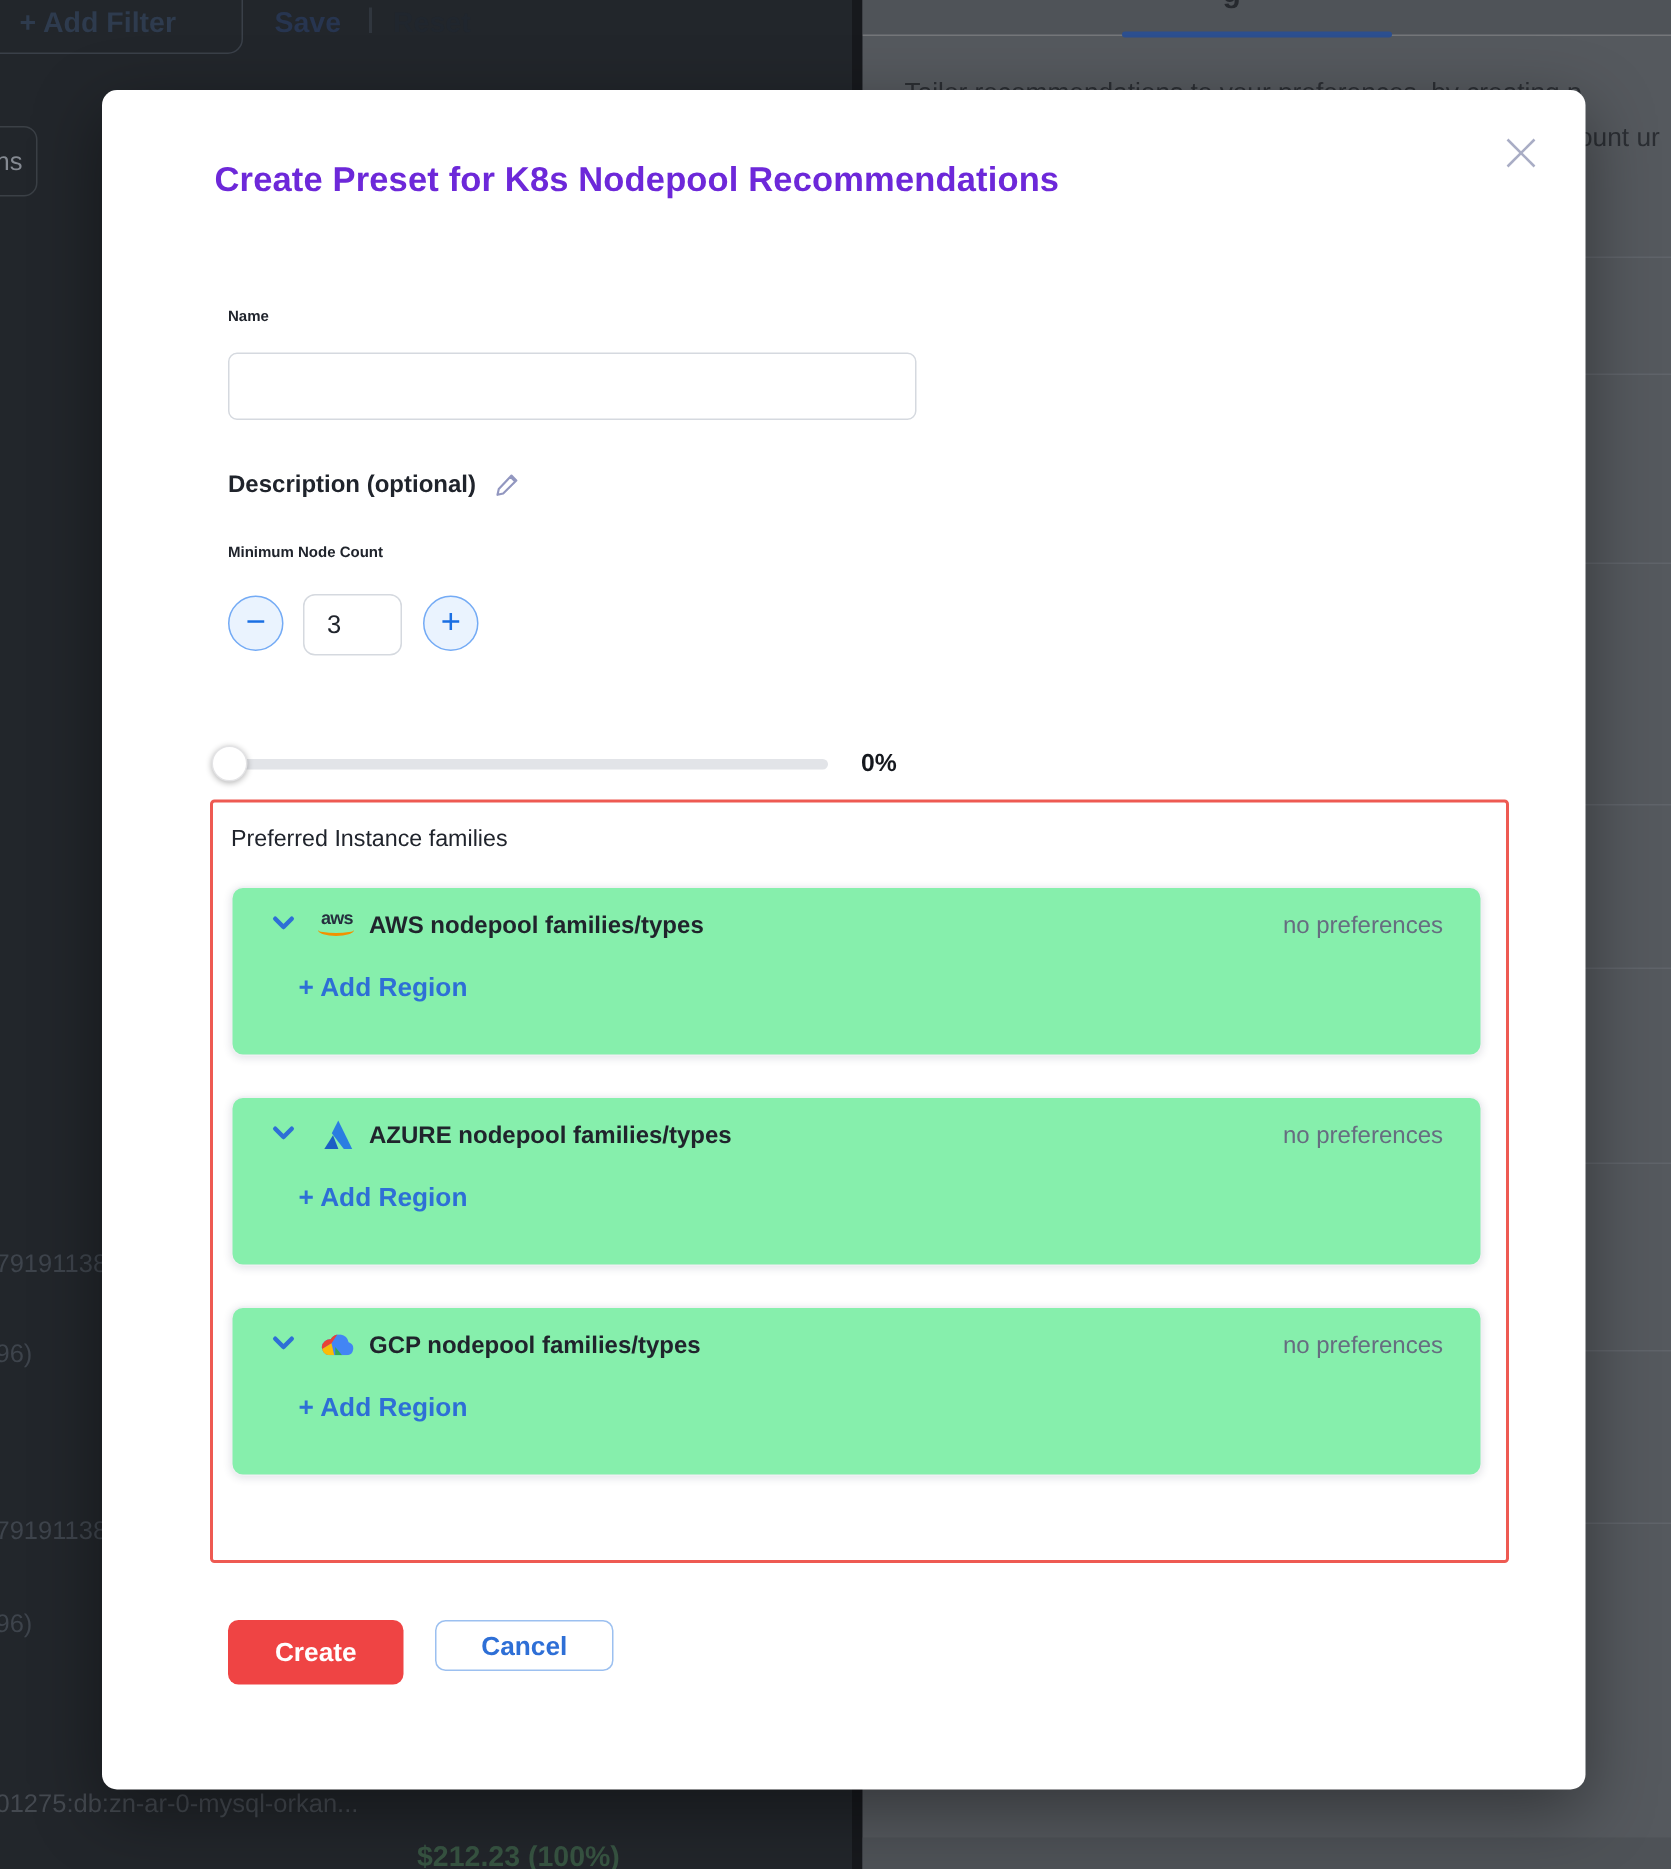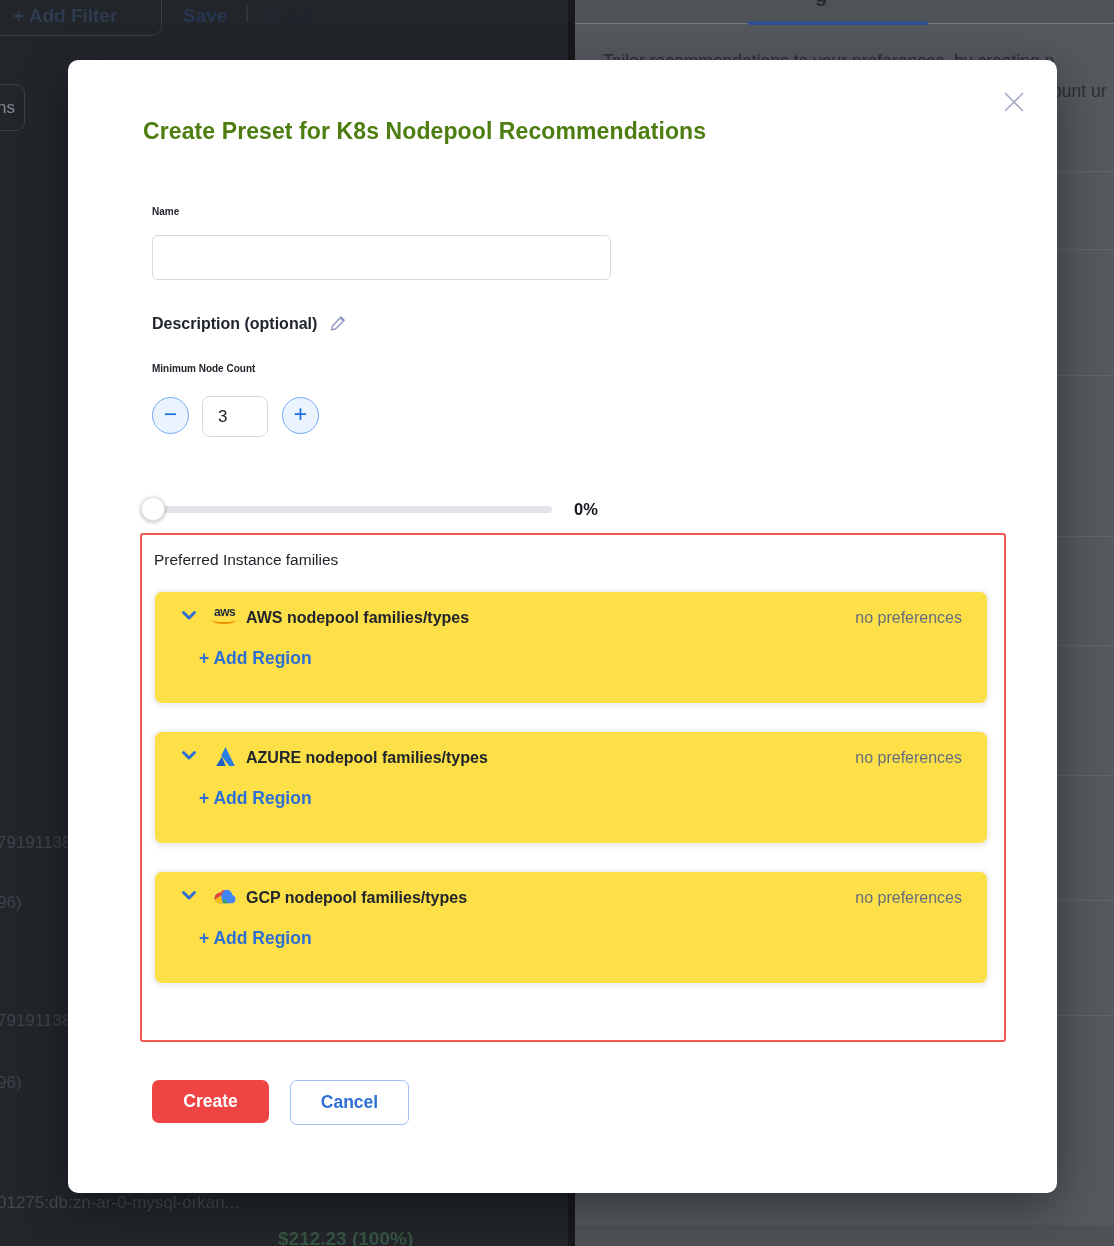--- a/index.html
+++ b/index.html
@@ -32,21 +32,21 @@
   .bg-right .blurb{ position:absolute; left:28px; top:51px; font-size:17.5px; color:#2b2e33; white-space:nowrap; }
   .bg-right .blurb2{ position:absolute; left:477px; top:81px; font-size:17.5px; color:#2b2e33; white-space:nowrap; }
   .bg-right .hline{ position:absolute; left:0; width:100%; height:1px; background:#60646a; }
   .bg-right .bottomband{ position:absolute; left:0; top:1225px; width:100%; height:21px; background:#4e5257; }
 
   
   .modal{ position:absolute; left:68px; top:60px; width:989px; height:1133px; background:#ffffff;
       border-radius:10px; box-shadow:0 14px 46px rgba(0,0,0,.4); z-index:5; }
   .close-btn{ position:absolute; left:932px; top:28px; width:28px; height:28px; cursor:pointer;
       display:flex; align-items:center; justify-content:center; }
-  .modal-title{ position:absolute; left:75px; top:58px; font-size:23px; font-weight:700; color:#4d7c0f;
+  .modal-title{ position:absolute; left:75px; top:46px; font-size:23px; font-weight:700; color:#6d28d9;
       letter-spacing:.1px; white-space:nowrap; }
   .field-label{ position:absolute; font-size:10px; font-weight:700; color:#20242c; white-space:nowrap; }
   .name-input{ position:absolute; left:84px; top:175px; width:459px; height:45px;
       border:1px solid #d5d9df; border-radius:6px; font-size:16px; padding:0 12px; color:#20242c;
       outline:none; background:#fff; font-family:inherit; }
   .desc-row{ position:absolute; left:84px; top:254px; display:flex; align-items:center; gap:12px; }
   .desc-row .lbl{ font-size:16px; font-weight:600; color:#20242c; white-space:nowrap; }
 
   .stepper-btn{ position:absolute; top:337px; width:37px; height:37px; border-radius:50%;
       background:#eaf3fe; border:1.5px solid #74abf5; color:#1a6fe3; font-size:23px; font-weight:500;
@@ -57,40 +57,40 @@
 
   .slider-track{ position:absolute; left:76px; top:446px; width:408px; height:7px;
       background:#e2e4e8; border-radius:4px; }
   .slider-handle{ position:absolute; left:-3px; top:-9px; width:24px; height:24px; border-radius:50%;
       background:#ffffff; border:1px solid #e3e3e5; box-shadow:0 1px 4px rgba(0,0,0,.3); cursor:pointer; }
   .slider-value{ position:absolute; left:506px; top:440px; font-size:16.5px; font-weight:700; color:#15181e; }
 
   .pref-box{ position:absolute; left:72px; top:473px; width:866px; height:509px;
       border:2px solid #ee5a52; border-radius:3px; }
   .pref-label{ position:absolute; left:12px; top:16px; font-size:15.5px; font-weight:500; color:#20242c;text-align:center; }
-  .prov-card{ position:absolute; left:12px; width:834px; height:113px; background:#fde047;
+  .prov-card{ position:absolute; left:12px; width:834px; height:113px; background:#86efac;
       border:1px solid #f0f0f3; border-radius:8px; box-shadow:0 1px 6px rgba(40,50,80,.14); }
   .prov-card.c0{ top:56px; } .prov-card.c1{ top:196px; } .prov-card.c2{ top:336px; }
   .prov-chevron{ position:absolute; left:25px; top:14px; cursor:pointer; }
   .prov-icon{ position:absolute; left:55px; top:11px; width:30px; height:26px;
       display:flex; align-items:center; justify-content:center; }
   .prov-label{ position:absolute; left:91px; top:17px; font-size:16px; font-weight:600; color:#20242c; white-space:nowrap; }
   .prov-status{ position:absolute; right:25px; top:17px; font-size:16px; color:#666d80; white-space:nowrap; }
   .add-region{ position:absolute; left:44px; top:56px; font-size:17.5px; font-weight:700; color:#2e6fd6;
       cursor:pointer; white-space:nowrap; }
 
   .aws-logo{ position:relative; width:26px; height:22px; }
   .aws-logo .t{ position:absolute; left:2px; top:0; font-size:12px; font-weight:700; color:#252f3e; letter-spacing:-.5px; }
   .aws-logo .s{ position:absolute; left:0; top:11px; width:24px; height:8px;
       border-bottom:2.2px solid #f29100; border-radius:0 0 55% 55%; }
 
   .create-btn{ position:absolute; left:84px; top:1020px; width:117px; height:43px; border:none;
       background:#ef4444; color:#ffffff; font-size:17.5px; font-weight:700; border-radius:7px;
       cursor:pointer; font-family:inherit; }
-  .cancel-btn{ position:absolute; left:222px; top:1020px; width:119px; height:45px;
+  .cancel-btn{ position:absolute; left:222px; top:1020px; width:119px; height:34px;
       background:#ffffff; color:#2e6fd6; font-size:17.5px; font-weight:700; border-radius:7px;
       border:1.5px solid #9cc0f0; cursor:pointer; font-family:inherit; }
 </style>
 </head>
 <body>
 
 <div class="screen">
 
   <div class="bg-left">
     <div class="btn-ghost"></div>

